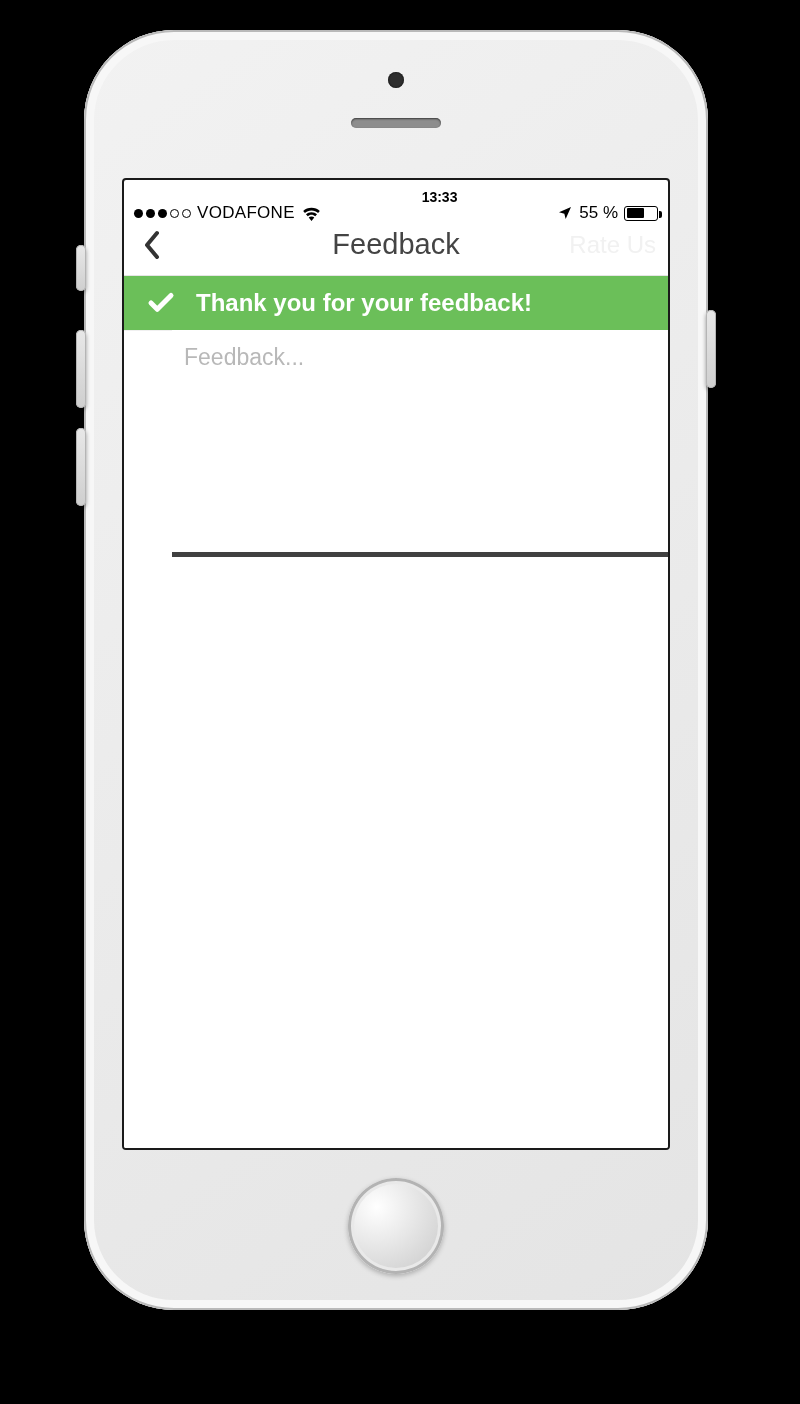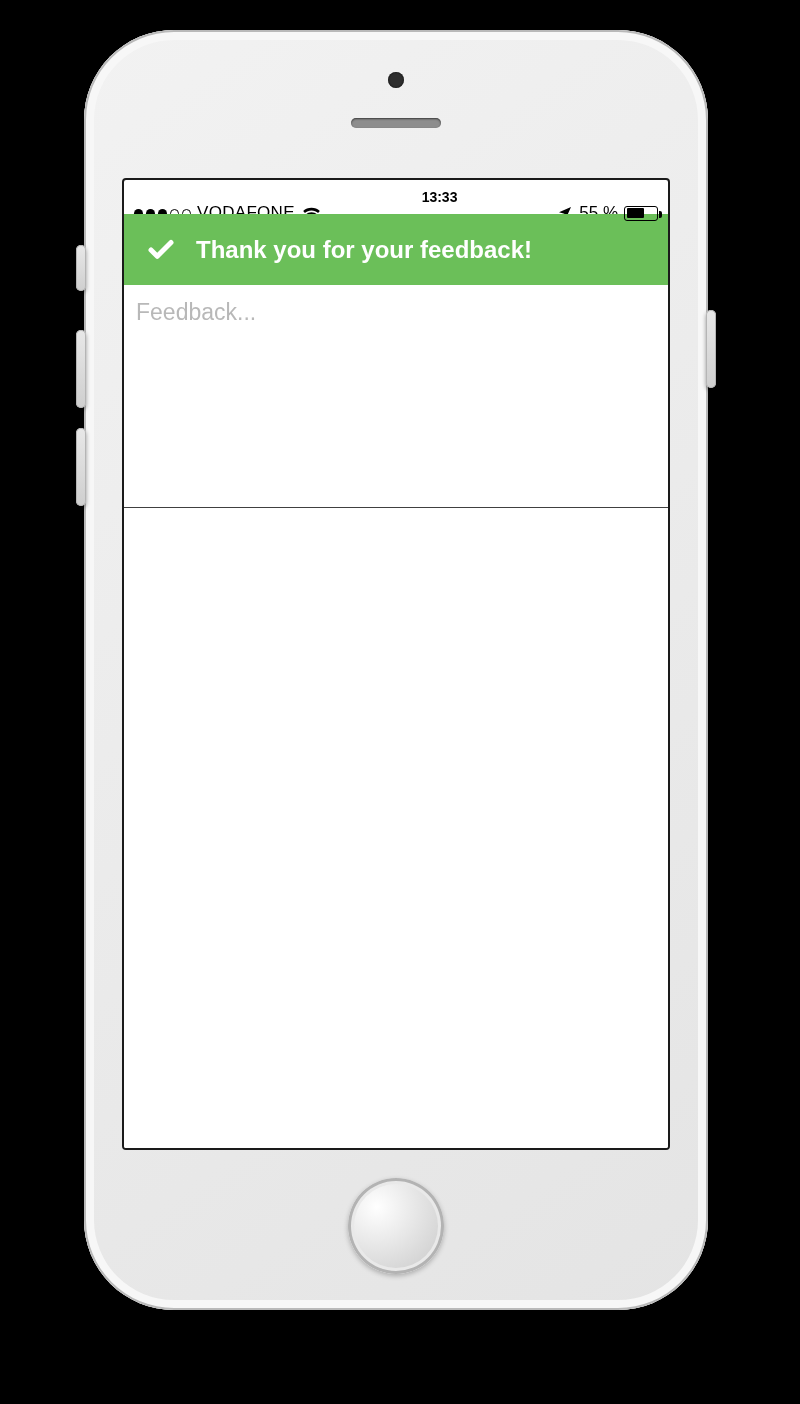--- a/index.html
+++ b/index.html
@@ -60,34 +60,34 @@
     .nav{
       position:relative; height:62px; display:flex; align-items:center; justify-content:center;
       border-bottom:1px solid #e5e5e5;
     }
     .nav .title{ font-size:29px; color:#444; font-weight:400; }
     .nav .back{ position:absolute; left:8px; top:50%; transform:translateY(-50%); width:40px; height:40px; display:flex; align-items:center; justify-content:center; cursor:pointer; }
     .nav .rate{ position:absolute; right:12px; top:50%; transform:translateY(-50%); font-size:24px; color:#f1f1f1; }
 
     
     .toast{
-      background:#6bbf59; color:#fff; height:71px;
+      background:#6bbf59; color:#fff; height:54px;
       display:flex; align-items:center; gap:18px; padding:0 20px;
       font-size:24px; font-weight:700;
       box-shadow:0 1px 0 rgba(0,0,0,.06);
     }
     .toast .chk{ width:34px; height:34px; display:flex; align-items:center; justify-content:center; }
 
     .subline{
       text-align:center; color:#6a6a6a; font-size:23px; padding:8px 14px 14px;
       border-bottom:1px solid #e9e9e9;
     }
 
     
-    .ta-wrap{ border-bottom:1px solid #404040; }
+    .ta-wrap{ border-bottom:5px solid #404040;margin-left:48px; }
     textarea.feedback{
       width:100%; height:218px; border:none; resize:none; outline:none;
       padding:14px 12px; font-size:23px; color:#333; font-family:inherit;
     }
     textarea.feedback::placeholder{ color:#b8b8b8; }
 
     
     .send{
       display:block; width:100%; background:#0a6cff; color:#fff;
       border:none; font-size:27px; font-weight:400; height:76px;
@@ -138,20 +138,29 @@
             </span>
             <span class="battxt">55 %</span>
             <span class="batwrap">
               <span class="battery">
                   <span class="fill" style="width: 55%;"></span>
                 </span>
             </span>
           </div>
         </div>
 
+        <div class="nav">
+          <div class="back">
+            <svg width="18" height="30" viewBox="0 0 18 30">
+              <polyline points="14,3 4,15 14,27" fill="none" stroke="#333" stroke-width="4" stroke-linecap="round" stroke-linejoin="round"></polyline>
+            </svg>
+          </div>
+          <div class="title">Feedback</div>
+          <div class="rate">Rate Us</div>
+        </div>
 
         <div class="toast">
           <span class="chk">
             <svg width="30" height="30" viewBox="0 0 24 24">
                 <path fill="none" stroke="#fff" stroke-width="4" stroke-linecap="round" stroke-linejoin="round" d="M4 12l5 5L20 6"></path>
               </svg>
           </span>
           <span>Thank you for your feedback!</span>
         </div>
 

